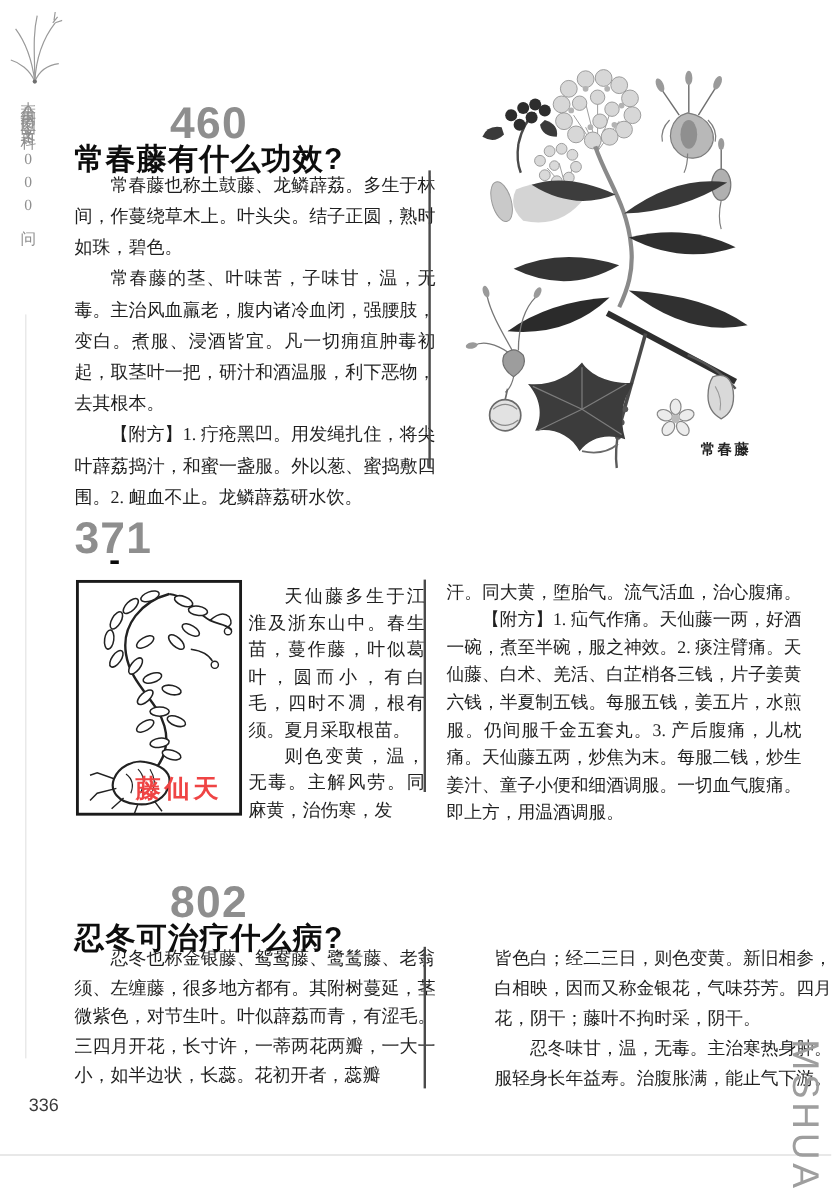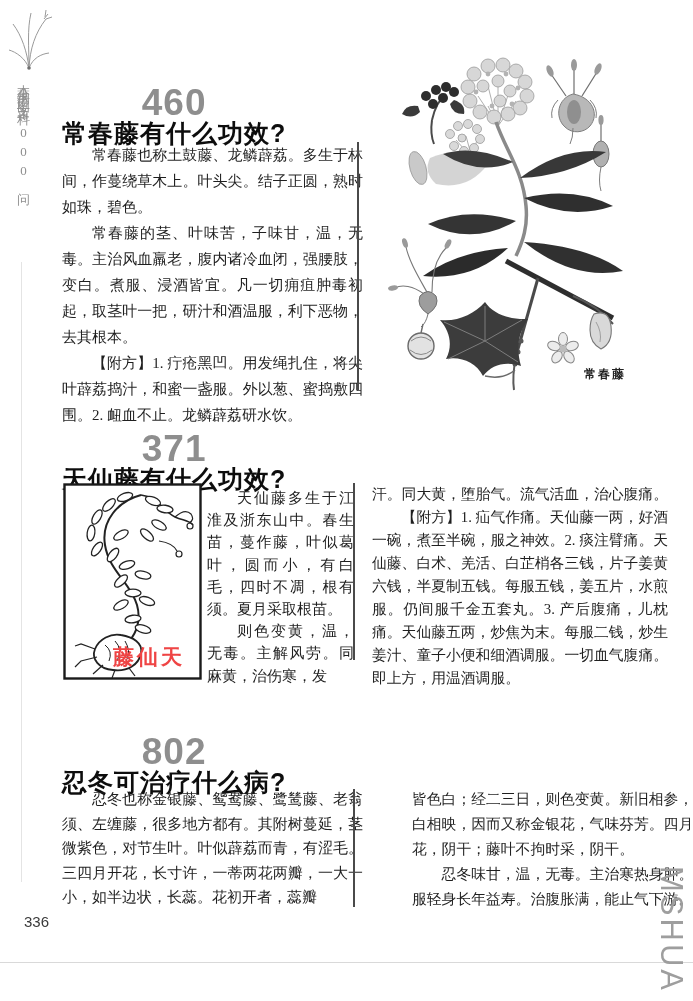--- a/index.html
+++ b/index.html
@@ -256,21 +256,20 @@
     </g>
 
     <path d="M206,258 q15,-5 17,12 q2,17 -10,23 q-11,-6 -11,-19 q0,-10 4,-16z" fill="#d9d9d9" stroke="#777777" stroke-width="1.1"></path>
     <path d="M208,266 q6,10 4,20" fill="none" stroke="#999999" stroke-width="0.9"></path>
   </svg>
   <div class="ivy-caption">常春藤</div>
 
   <div class="sec-header" style="top:430px;">
     <span class="sec-num">371</span>
     <span class="sec-bar"></span>
-    <span class="sec-title">天仙藤有什么功效?</span>
   </div>
 
   <svg class="tx-box" viewBox="0 0 139 197">
     <rect x="1.5" y="1.5" width="136" height="194" fill="#ffffff" stroke="#1a1a1a" stroke-width="2.4"></rect>
     <path d="M78,12 C55,18 38,38 42,62 C46,88 68,100 74,122 C78,136 74,150 66,158" fill="none" stroke="#222222" stroke-width="2"></path>
     <path d="M78,12 C95,14 100,28 112,34 C120,38 124,36 130,42" fill="none" stroke="#222222" stroke-width="1.5"></path>
     <path d="M112,34 q10,-9 16,-3 q4,6 -2,9" fill="none" stroke="#222222" stroke-width="1.2"></path>
     <circle cx="127" cy="43" r="3" fill="none" stroke="#222222" stroke-width="1.2"></circle>
     <path d="M96,58 q14,2 18,10" fill="none" stroke="#222222" stroke-width="1.2"></path>
     <circle cx="116" cy="71" r="3" fill="none" stroke="#222222" stroke-width="1.2"></circle>

